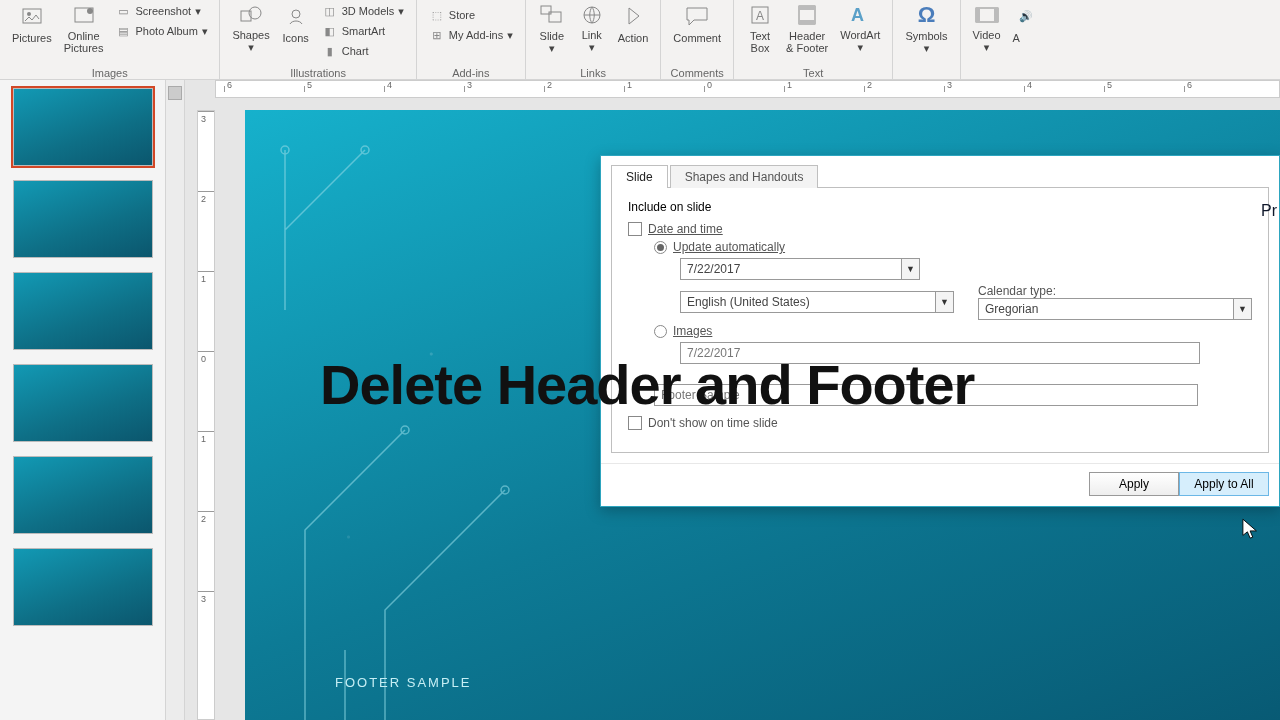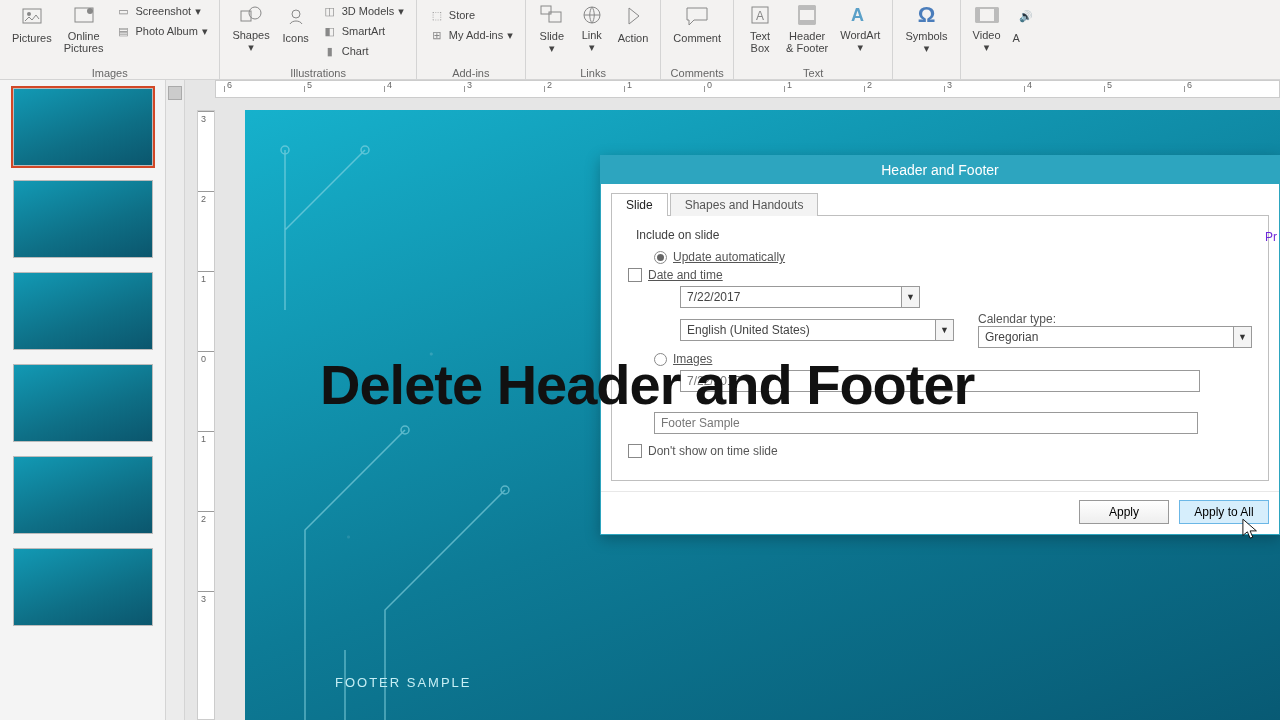--- a/index.html
+++ b/index.html
@@ -48,35 +48,35 @@
 .overlay-title { position: absolute; top: 352px; left: 320px; font-size: 56px; font-weight: 800; color: #111; white-space: nowrap; z-index: 50; letter-spacing: -1px; }
 
 
 .dialog { position: absolute; top: 155px; left: 600px; right: 0; background: #fff; border: 1px solid #2da5bf; z-index: 40; box-shadow: 0 4px 14px rgba(0,0,0,.25); }
 .dialog-title { background: #2da5bf; color: #fff; text-align: center; font-size: 14px; padding: 6px 0; }
 .dialog-body { padding: 8px 10px 10px; background: #fff; position: relative; }
 .tabstrip { display: flex; border-bottom: 1px solid #bfbfbf; }
 .tab { padding: 4px 14px; font-size: 12px; border: 1px solid #bfbfbf; border-bottom: none; background: #f3f3f3; color: #555; margin-right: 2px; top: 1px; position: relative; cursor: pointer; }
 .tab.active { background: #fff; color: #222; z-index: 2; }
 .tabpane { border: 1px solid #bfbfbf; border-top: none; padding: 12px 16px 18px; font-size: 12px; color: #555; background:#fff; }
-.section-label { color: #404040; margin-bottom: 8px; margin-left: 8px; }
+.section-label { color: #000000; margin-bottom: 8px; }
 .row { display: flex; align-items: center; gap: 6px; margin: 4px 0; }
 .indent1 { margin-left: 26px; }
 .indent2 { margin-left: 52px; }
 .chk { width: 14px; height: 14px; border: 1px solid #888; background: #fff; display:inline-block; }
 .radio { width: 13px; height: 13px; border: 1px solid #888; border-radius: 50%; background: #fff; display:inline-block; position:relative; }
 .radio.checked::after { content:""; position:absolute; inset:2px; border-radius:50%; background:#666; }
 .combo { display: flex; align-items: center; border: 1px solid #999; background: #fff; height: 22px; }
 .combo-field { flex: 1; padding: 0 6px; font-size: 12px; color: #444; }
 .combo-btn { width: 18px; height: 100%; border-left: 1px solid #999; display:flex;align-items:center;justify-content:center; background:#f4f4f4; font-size:9px; color:#333; }
 .textbox { border: 1px solid #999; background: #fff; height: 22px; padding: 0 6px; font-size: 12px; color: #777; display:flex; align-items:center; }
 .twocol { display:flex; gap:24px; }
 .twocol > div { flex:1; }
-.preview-label { position:absolute; right:2px; top:46px; font-size:12px; color:#6d28d9; }
-.dialog-buttons { display:flex; justify-content:flex-end; gap:10px; padding:8px 10px 10px; background:#fff; border-top:1px solid #e8e8e8; }
+.preview-label { position:absolute; right:2px; top:46px; font-size:16px; color:#0f172a; }
+.dialog-buttons { display:flex; justify-content:flex-end; padding:8px 10px 10px; background:#fff; border-top:1px solid #e8e8e8; }
 .btn { min-width:90px; padding:4px 10px; font-size:12px; border:1px solid #999; background:linear-gradient(#fff,#eee); cursor:pointer; }
 .btn.hover { background:#d6eefc; border-color:#6bb7e6; }
 
 
 .cursor { position: absolute; top: 518px; left: 1242px; z-index: 100; pointer-events:none; }
 .cursor svg { width:18px; height:24px; }
 
 
 .ribbon-item.cut { overflow:hidden; width:30px; align-items:flex-start; }
 </style>
@@ -351,37 +351,36 @@
           </svg>
       </div>
       <div class="slide-footer">FOOTER SAMPLE</div>
     </div>
   </div>
 </div>
 
 <div class="overlay-title">Delete Header and Footer</div>
 
 <div class="dialog">
-  <div class="dialog-title">Header and Footer</div>
   <div class="dialog-body">
     <div class="tabstrip">
       <div class="tab active">Slide</div>
       <div class="tab">Shapes and Handouts</div>
     </div>
     <div class="tabpane">
       <div class="section-label">Include on slide</div>
 
+      <div class="row">
+          <span class="chk"></span>
+          <span style="text-decoration:underline">Date and time</span>
+        </div>
+
       <div class="row indent1">
           <span class="radio checked"></span>
           <span style="text-decoration:underline">Update automatically</span>
-        </div>
-
-      <div class="row">
-          <span class="chk"></span>
-          <span style="text-decoration:underline">Date and time</span>
         </div>
 
       <div class="row indent2">
         <div class="combo" style="width:240px">
           <div class="combo-field">7/22/2017</div>
           <div class="combo-btn">▼</div>
         </div>
       </div>
 
       <div class="row indent2 twocol">

